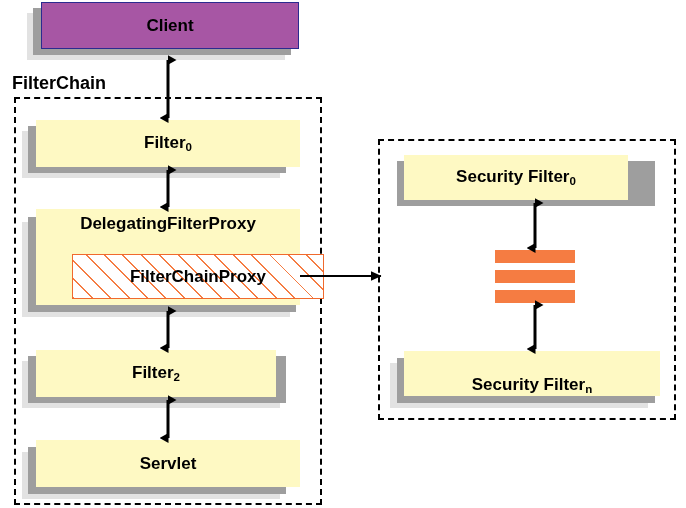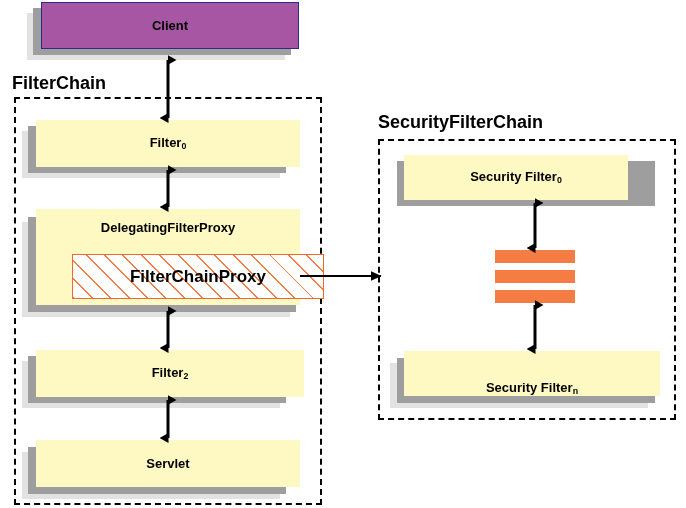--- a/index.html
+++ b/index.html
@@ -38,21 +38,21 @@
 
   
   .node {
     position: absolute;
     box-sizing: border-box;
     display: flex;
     align-items: center;
     justify-content: center;
     color: #000000;
     font-weight: bold;
-    font-size: 13px;
+    font-size: 17px;
     line-height: 1;
     white-space: nowrap;
     z-index: 3;
   }
   .node.orange {
     background: #fef9c3;
   }
   .node.purple {
     background: #a756a4;
     border: 1px solid #2b2b8f;
@@ -119,47 +119,46 @@
   }
 </style>
 </head>
 <body>
 
 <div id="canvas">
 
   <div class="group-label" style="left:12px; top:74px;">FilterChain</div>
   <div class="group-box" style="left:14px; top:97px; width:308px; height:408px;"></div>
 
-  <div class="group-label" style="left:378px; top:113px;">SecurityFilterChain</div>
   <div class="group-box" style="left:378px; top:139px; width:298px; height:281px;"></div>
 
   <div class="shadow2" style="left:27px; top:13px; width:258px; height:47px;"></div>
   <div class="shadow1" style="left:33px; top:8px; width:258px; height:47px;"></div>
   <div class="node purple" style="left:41px; top:2px; width:258px; height:47px;">
     <span>Client</span>
   </div>
 
   <div class="shadow2" style="left:22px; top:131px; width:258px; height:47px;"></div>
   <div class="shadow1" style="left:28px; top:126px; width:258px; height:47px;"></div>
   <div class="node orange" style="left:36px; top:120px; width:264px; height:47px;">
     <span><span>Filter</span><sub>0</sub></span>
   </div>
 
   <div class="shadow2" style="left:22px; top:222px; width:268px; height:95px;"></div>
   <div class="shadow1" style="left:28px; top:217px; width:268px; height:95px;"></div>
   <div class="node orange" style="left:36px; top:209px; width:264px; height:96px; align-items:flex-start;">
-    <span style="margin-top:12px;">DelegatingFilterProxy</span>
+    <span style="margin-top:6px;">DelegatingFilterProxy</span>
   </div>
   <div class="hatch" style="left:42px; top:254px; width:252px; height:45px;">
     <span class="lbl">FilterChainProxy</span>
   </div>
 
   <div class="shadow2" style="left:22px; top:361px; width:258px; height:47px;"></div>
   <div class="shadow1" style="left:28px; top:356px; width:258px; height:47px;"></div>
-  <div class="node orange" style="left:36px; top:350px; width:268px; height:47px;">
+  <div class="node orange" style="left:36px; top:350px; width:240px; height:47px;">
     <span><span>Filter</span><sub>2</sub></span>
   </div>
 
   <div class="shadow2" style="left:22px; top:452px; width:258px; height:47px;"></div>
   <div class="shadow1" style="left:28px; top:447px; width:258px; height:47px;"></div>
   <div class="node orange" style="left:36px; top:440px; width:264px; height:47px;">
     <span>Servlet</span>
   </div>
 
   <div class="shadow1" style="left:397px; top:161px; width:258px; height:45px;"></div>

